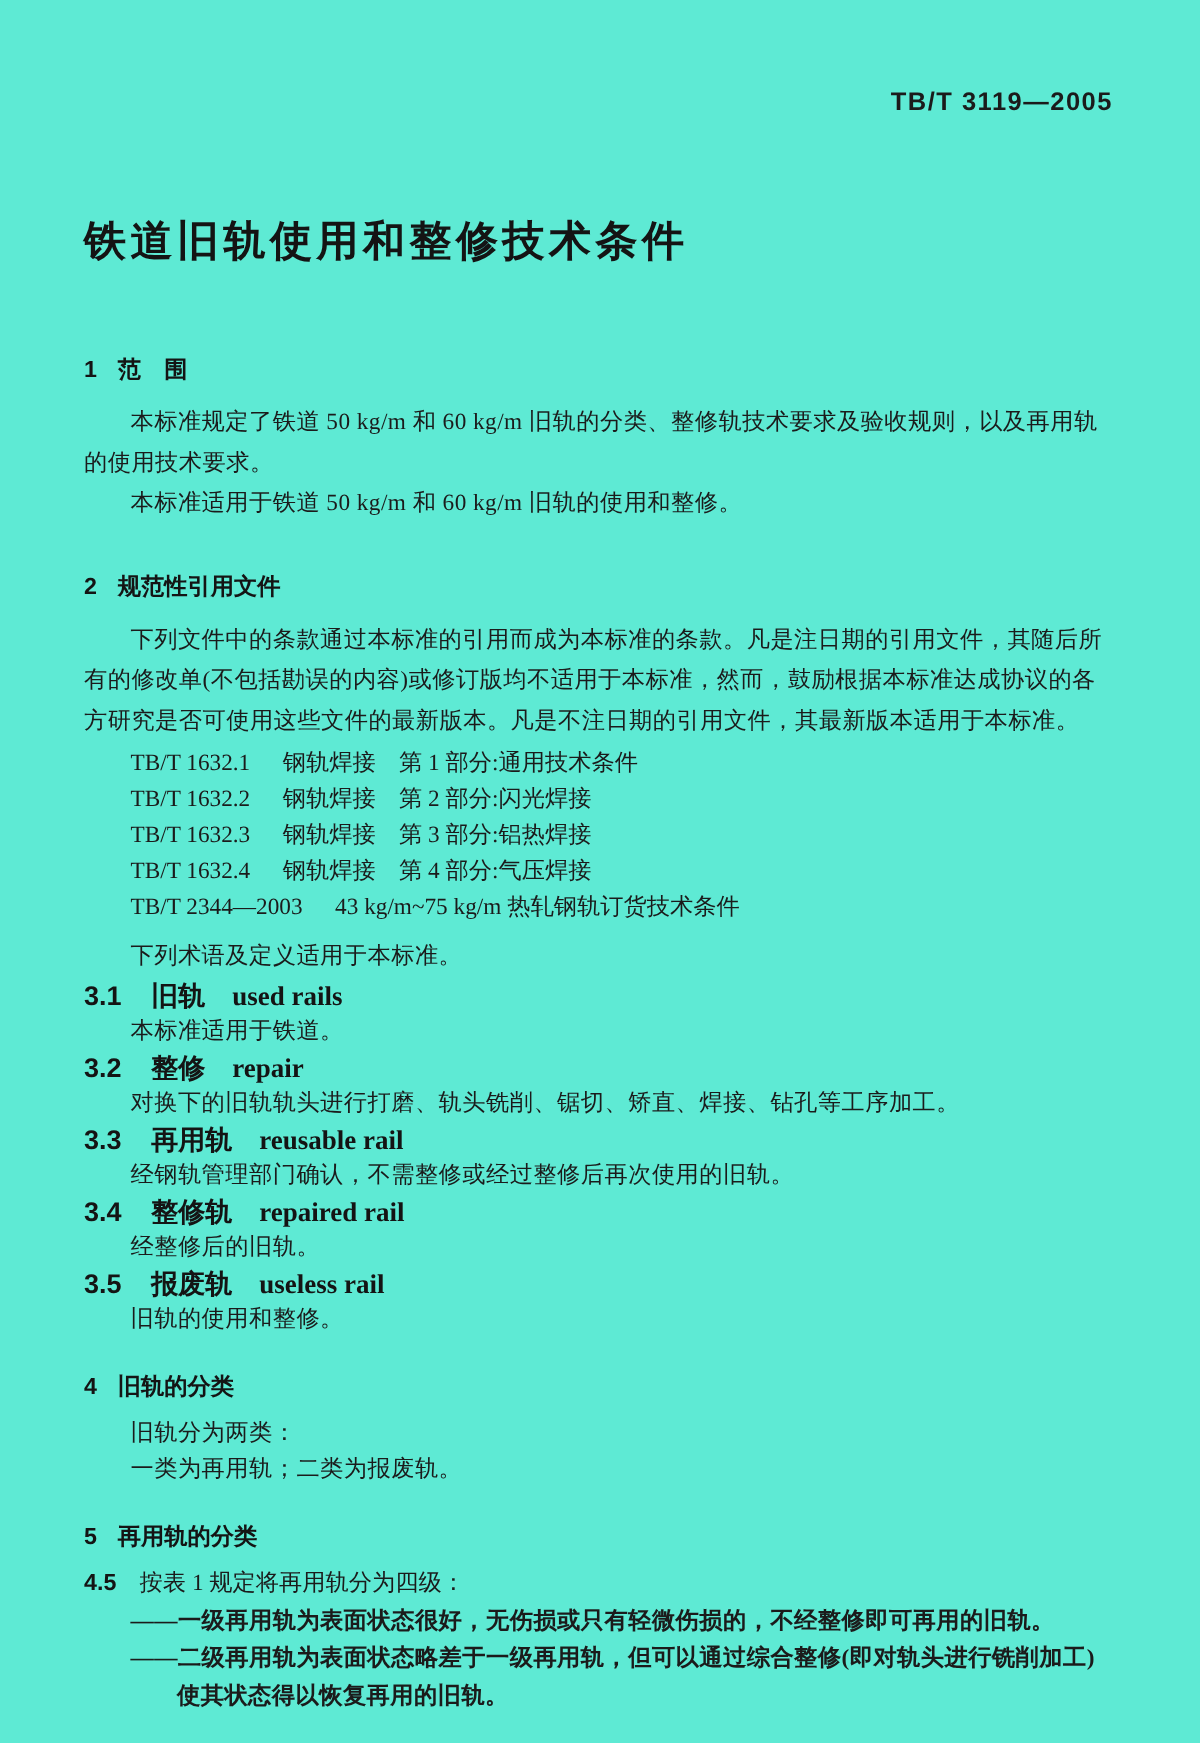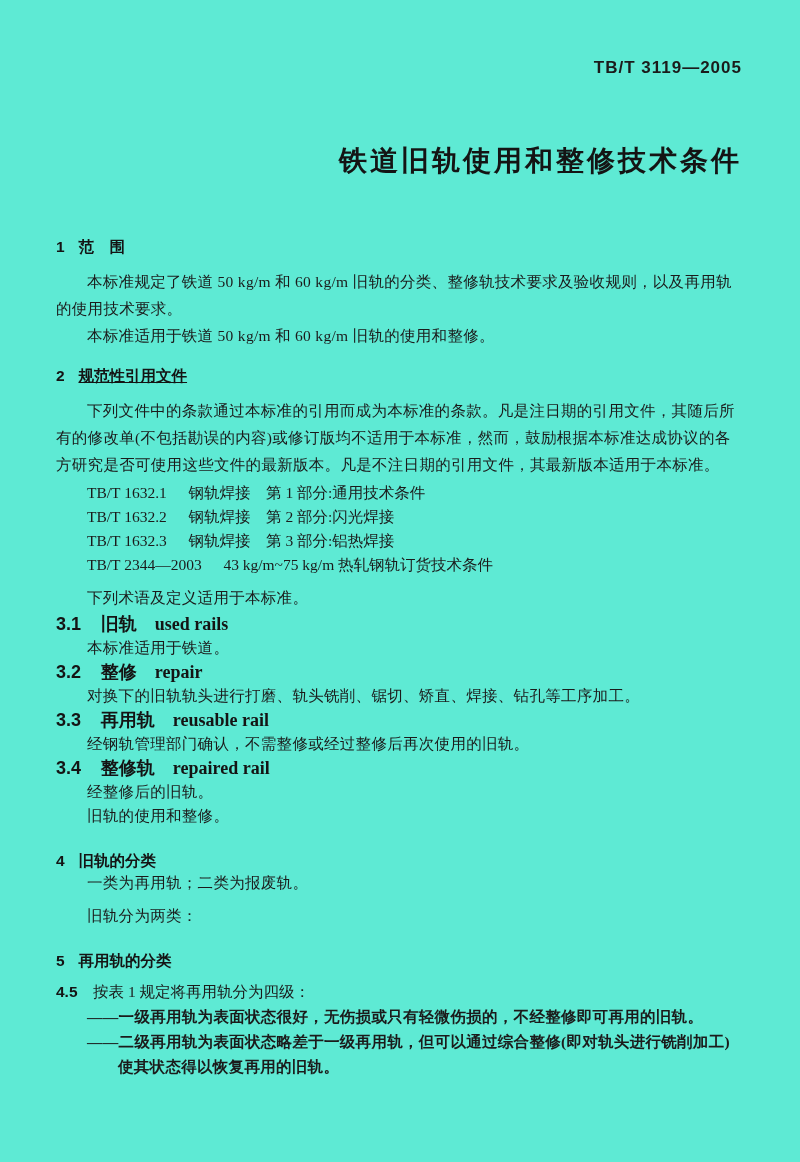--- a/index.html
+++ b/index.html
@@ -23,38 +23,38 @@
   .std-code {
     text-align: right;
     font-family: "Liberation Sans", sans-serif;
     font-weight: bold;
     font-size: 17px;
     letter-spacing: 1px;
     line-height: 20px;
   }
   .doc-title {
     margin: 64px 0 0 0;
-    text-align: right;
+    text-align: left;
     font-family: "Liberation Sans", sans-serif;
     font-weight: bold;
     font-size: 28px;
     letter-spacing: 3px;
     line-height: 38px;
     color: #141414;
   }
   .sec-h {
     font-family: "Liberation Sans", sans-serif;
     font-weight: bold;
     font-size: 15.5px;
     line-height: 21px;
     color: #141414;
   }
   .sec-h .num { display: inline-block; margin-right: 0.9em; }
   .mt-s1 { margin-top: 56px; }
-  .mt-s2 { margin-top: 16px; text-decoration: underline; }
+  .mt-s2 { margin-top: 32px; }
   .mt-s3 { margin-top: 18px; }
   .mt-s4 { margin-top: 22px; }
   .mt-s5 { margin-top: 22px; }
   .body-p {
     margin: 11px 0 0 0;
     line-height: 27px;
     text-indent: 2em;
     letter-spacing: 0.3px;
   }
   .body-p.follow { margin-top: 0; }
@@ -138,20 +138,23 @@
     <div class="ref-item">
       <span class="ref-code">TB/T 1632.1</span><span class="ref-title">钢轨焊接　第 1 部分:通用技术条件</span>
     </div>
     <div class="ref-item">
       <span class="ref-code">TB/T 1632.2</span><span class="ref-title">钢轨焊接　第 2 部分:闪光焊接</span>
     </div>
     <div class="ref-item">
       <span class="ref-code">TB/T 1632.3</span><span class="ref-title">钢轨焊接　第 3 部分:铝热焊接</span>
     </div>
     <div class="ref-item">
+      <span class="ref-code">TB/T 1632.4</span><span class="ref-title">钢轨焊接　第 4 部分:气压焊接</span>
+    </div>
+    <div class="ref-item">
       <span class="ref-code">TB/T 2344—2003</span><span class="ref-title">43 kg/m~75 kg/m 热轧钢轨订货技术条件</span>
     </div>
   </div>
 
   <p class="line gap-top">下列术语及定义适用于本标准。</p>
 
   <div class="terms">
     <div class="term-h">
       <span class="t-num">3.1</span><span class="t-zh">旧轨</span><span class="t-en">used rails</span>
     </div>
@@ -165,28 +168,31 @@
     <div class="term-h">
       <span class="t-num">3.3</span><span class="t-zh">再用轨</span><span class="t-en">reusable rail</span>
     </div>
     <p class="line">经钢轨管理部门确认，不需整修或经过整修后再次使用的旧轨。</p>
 
     <div class="term-h">
       <span class="t-num">3.4</span><span class="t-zh">整修轨</span><span class="t-en">repaired rail</span>
     </div>
     <p class="line">经整修后的旧轨。</p>
 
+    <div class="term-h">
+      <span class="t-num">3.5</span><span class="t-zh">报废轨</span><span class="t-en">useless rail</span>
+    </div>
     <p class="line">旧轨的使用和整修。</p>
   </div>
 
   <div class="sec-h mt-s4">
     <span class="num">4</span><span>旧轨的分类</span>
   </div>
+  <p class="line gap-top">旧轨分为两类：</p>
   <p class="line">一类为再用轨；二类为报废轨。</p>
-  <p class="line gap-top">旧轨分为两类：</p>
 
   <div class="sec-h mt-s5">
     <span class="num">5</span><span>再用轨的分类</span>
   </div>
   <div class="clause">
     <span class="c-num">4.5</span><span>按表 1 规定将再用轨分为四级：</span>
   </div>
   <p class="bullet"><span>——</span><span>一级再用轨为表面状态很好，无伤损或只有轻微伤损的，不经整修即可再用的旧轨。</span></p>
   <p class="bullet"><span>——</span><span>二级再用轨为表面状态略差于一级再用轨，但可以通过综合整修(即对轨头进行铣削加工)使其状态得以恢复再用的旧轨。</span></p>
 

